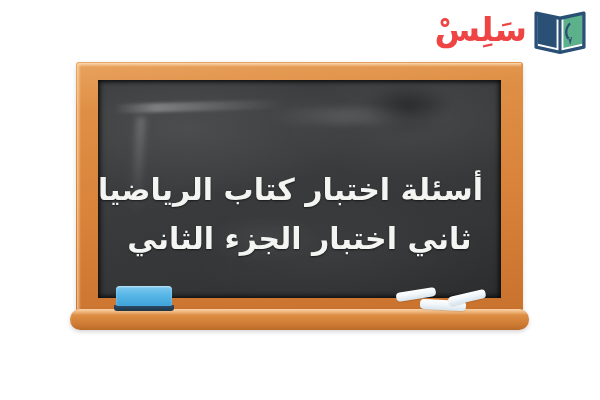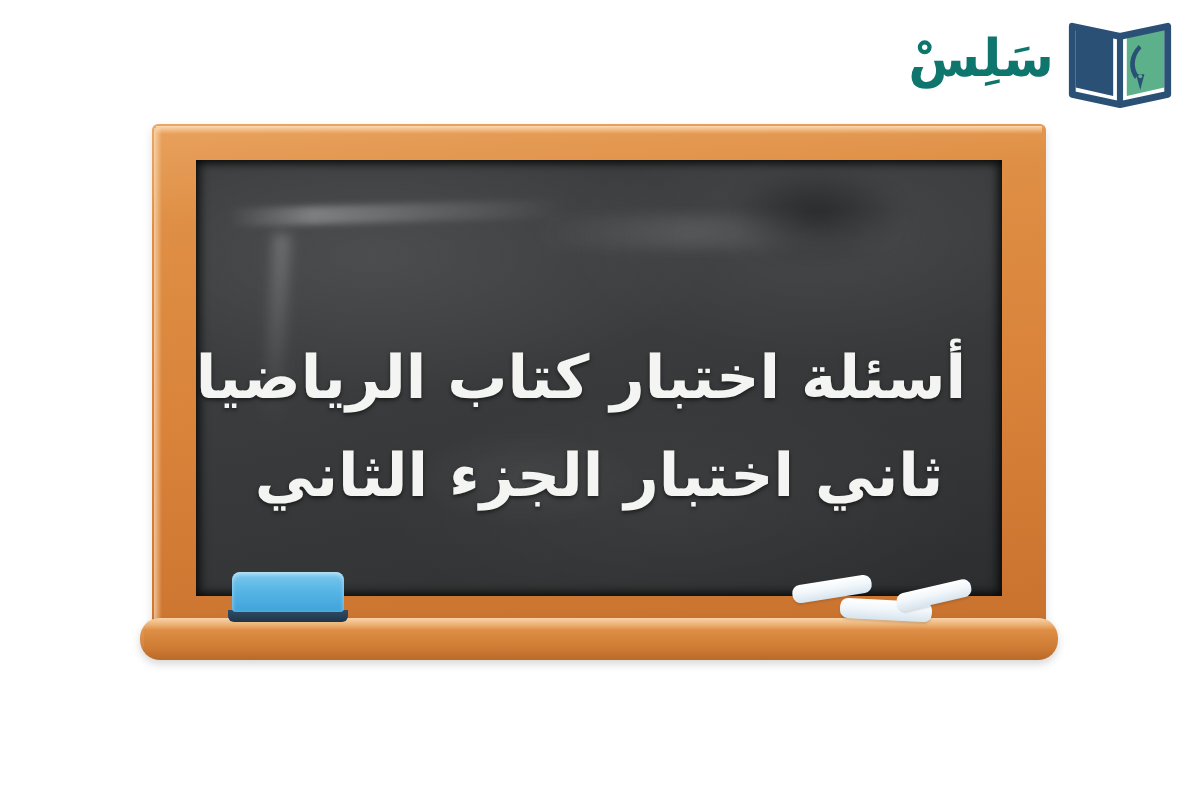--- a/index.html
+++ b/index.html
@@ -28,23 +28,23 @@
     gap:7px;
     direction:rtl;
   }
   #logo-book {
     width:52px; height:46px;
     display:block;
     flex:0 0 auto;
   }
   #logo-word {
     font-family:"DejaVu Sans", sans-serif;
-    font-size:26px;
+    font-size:33px;
     font-weight:700;
-    color:#0f766e;
+    color:#ef4444;
     line-height:1;
     letter-spacing:0;
     white-space:nowrap;
     direction:rtl;
     unicode-bidi:isolate;
     padding-bottom:3px;
   }
 
   
   #board-wrap {

